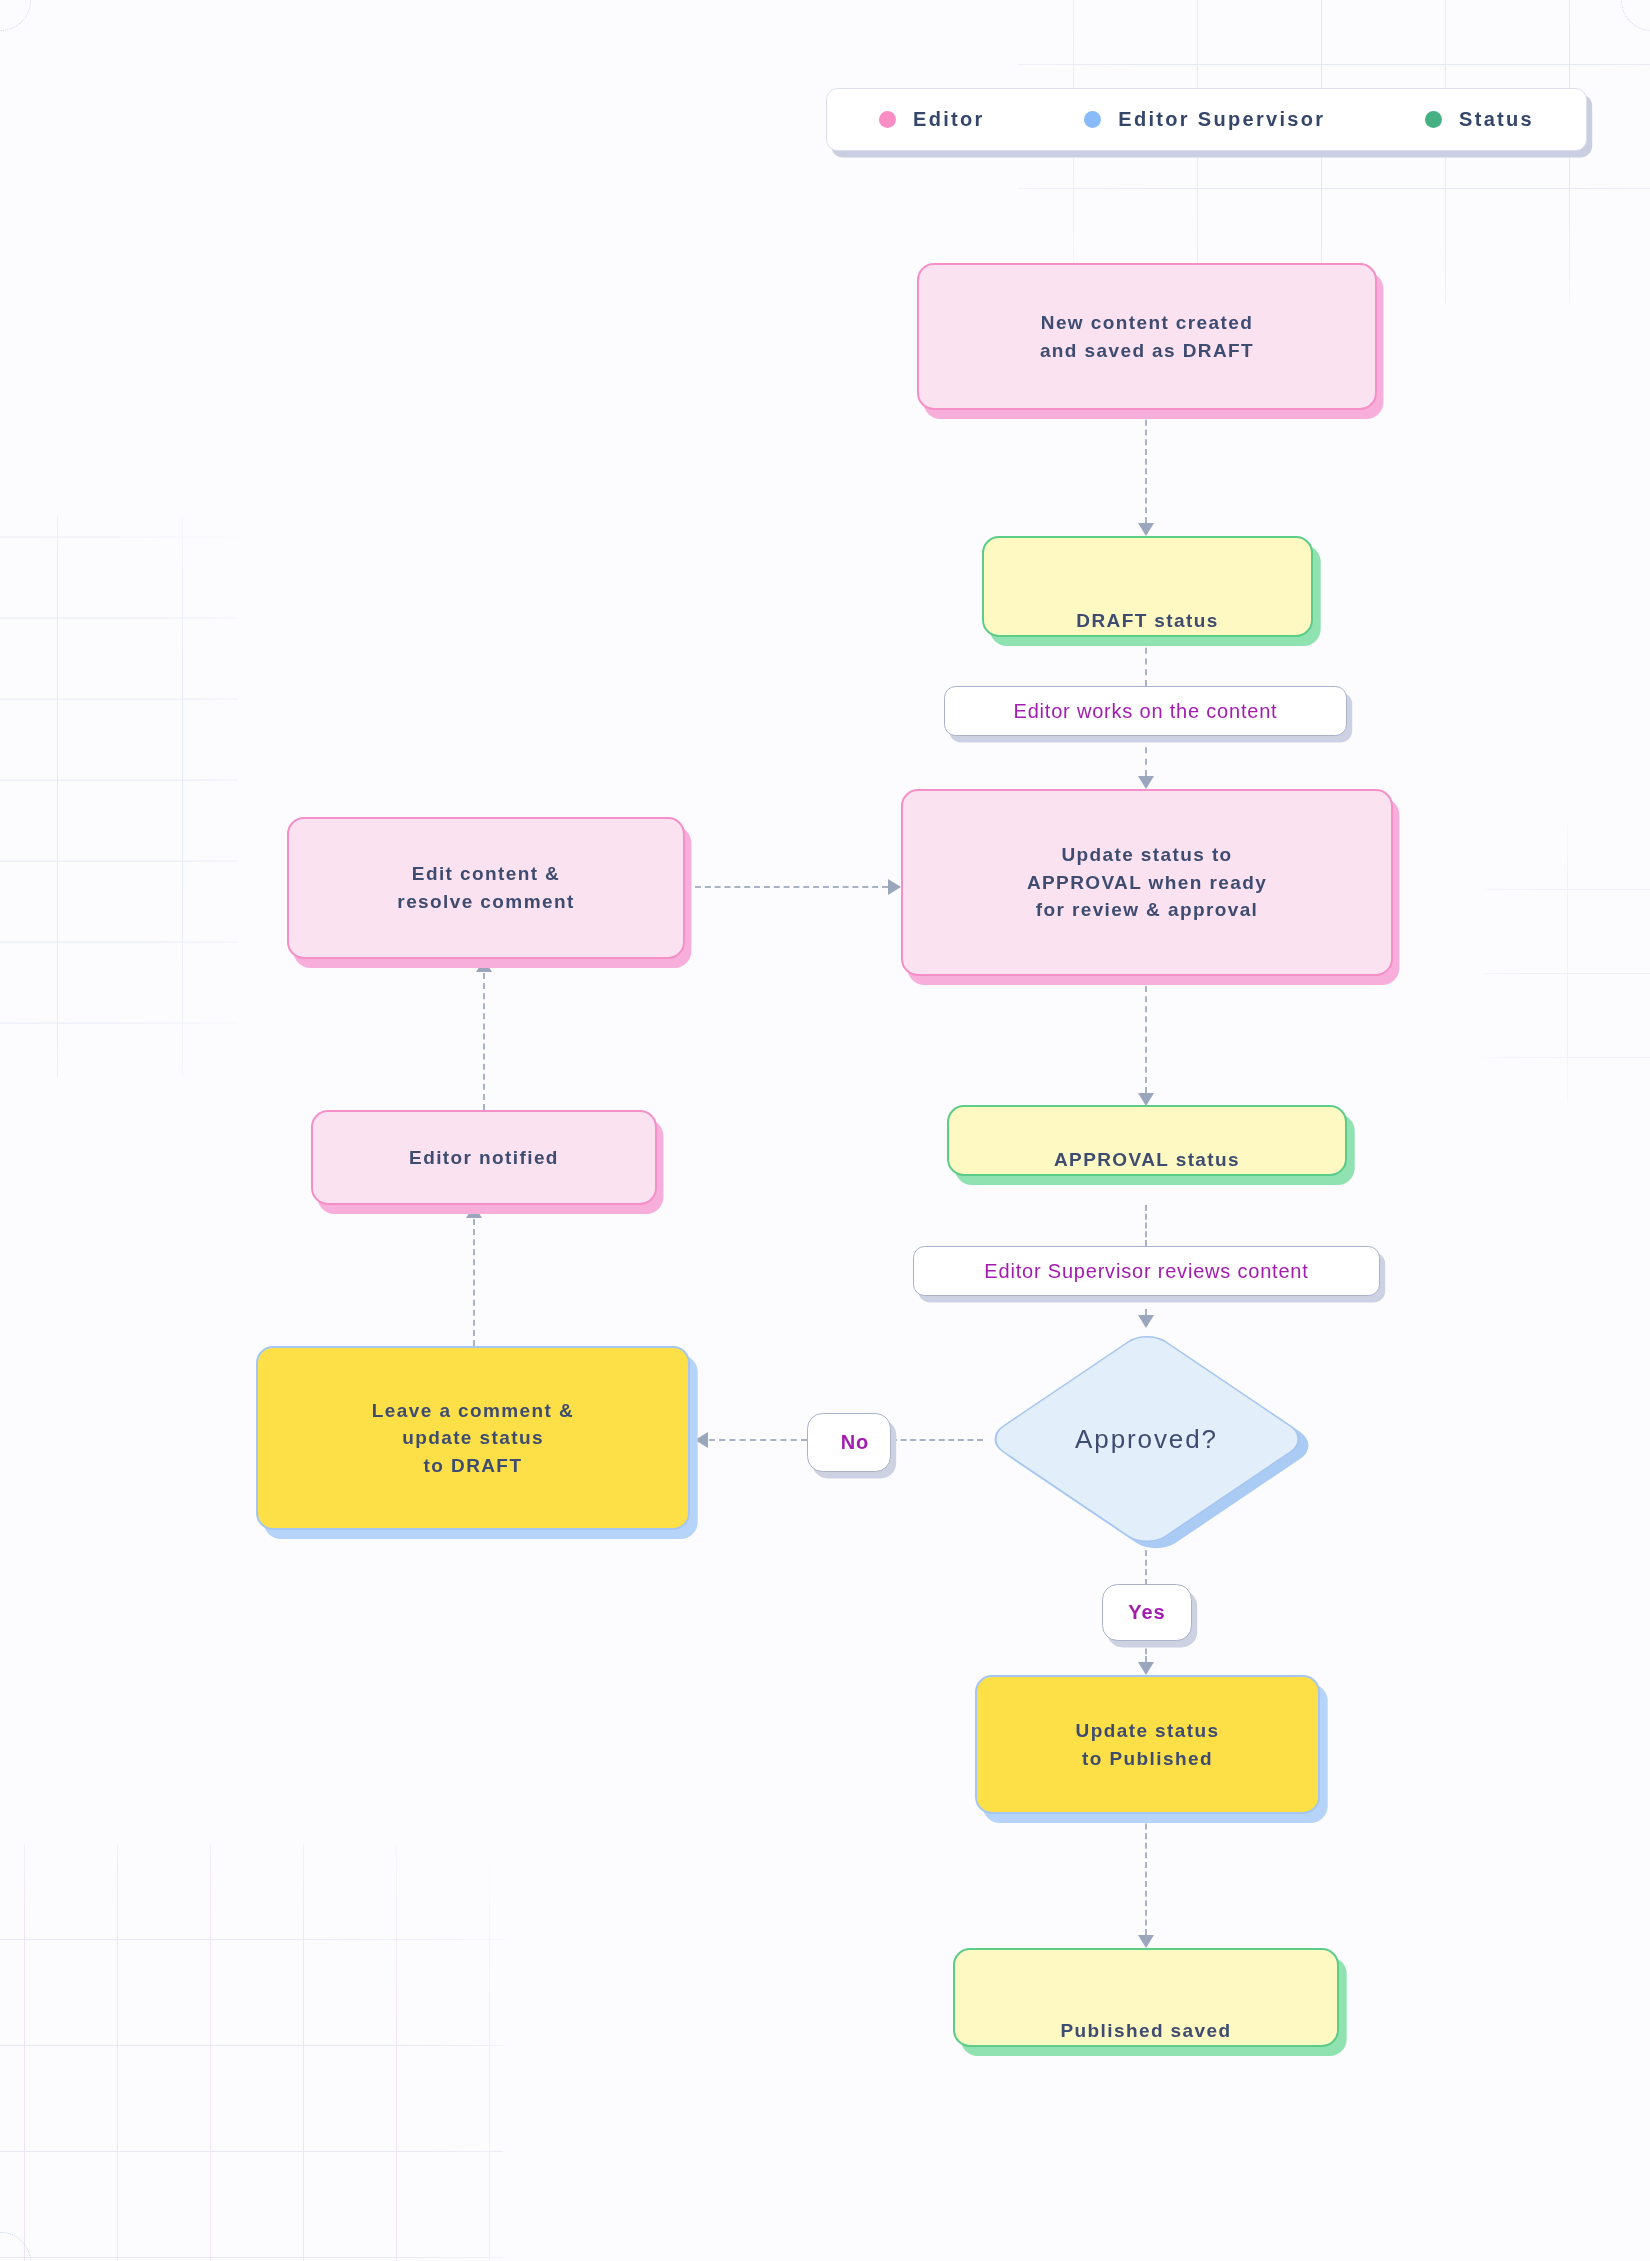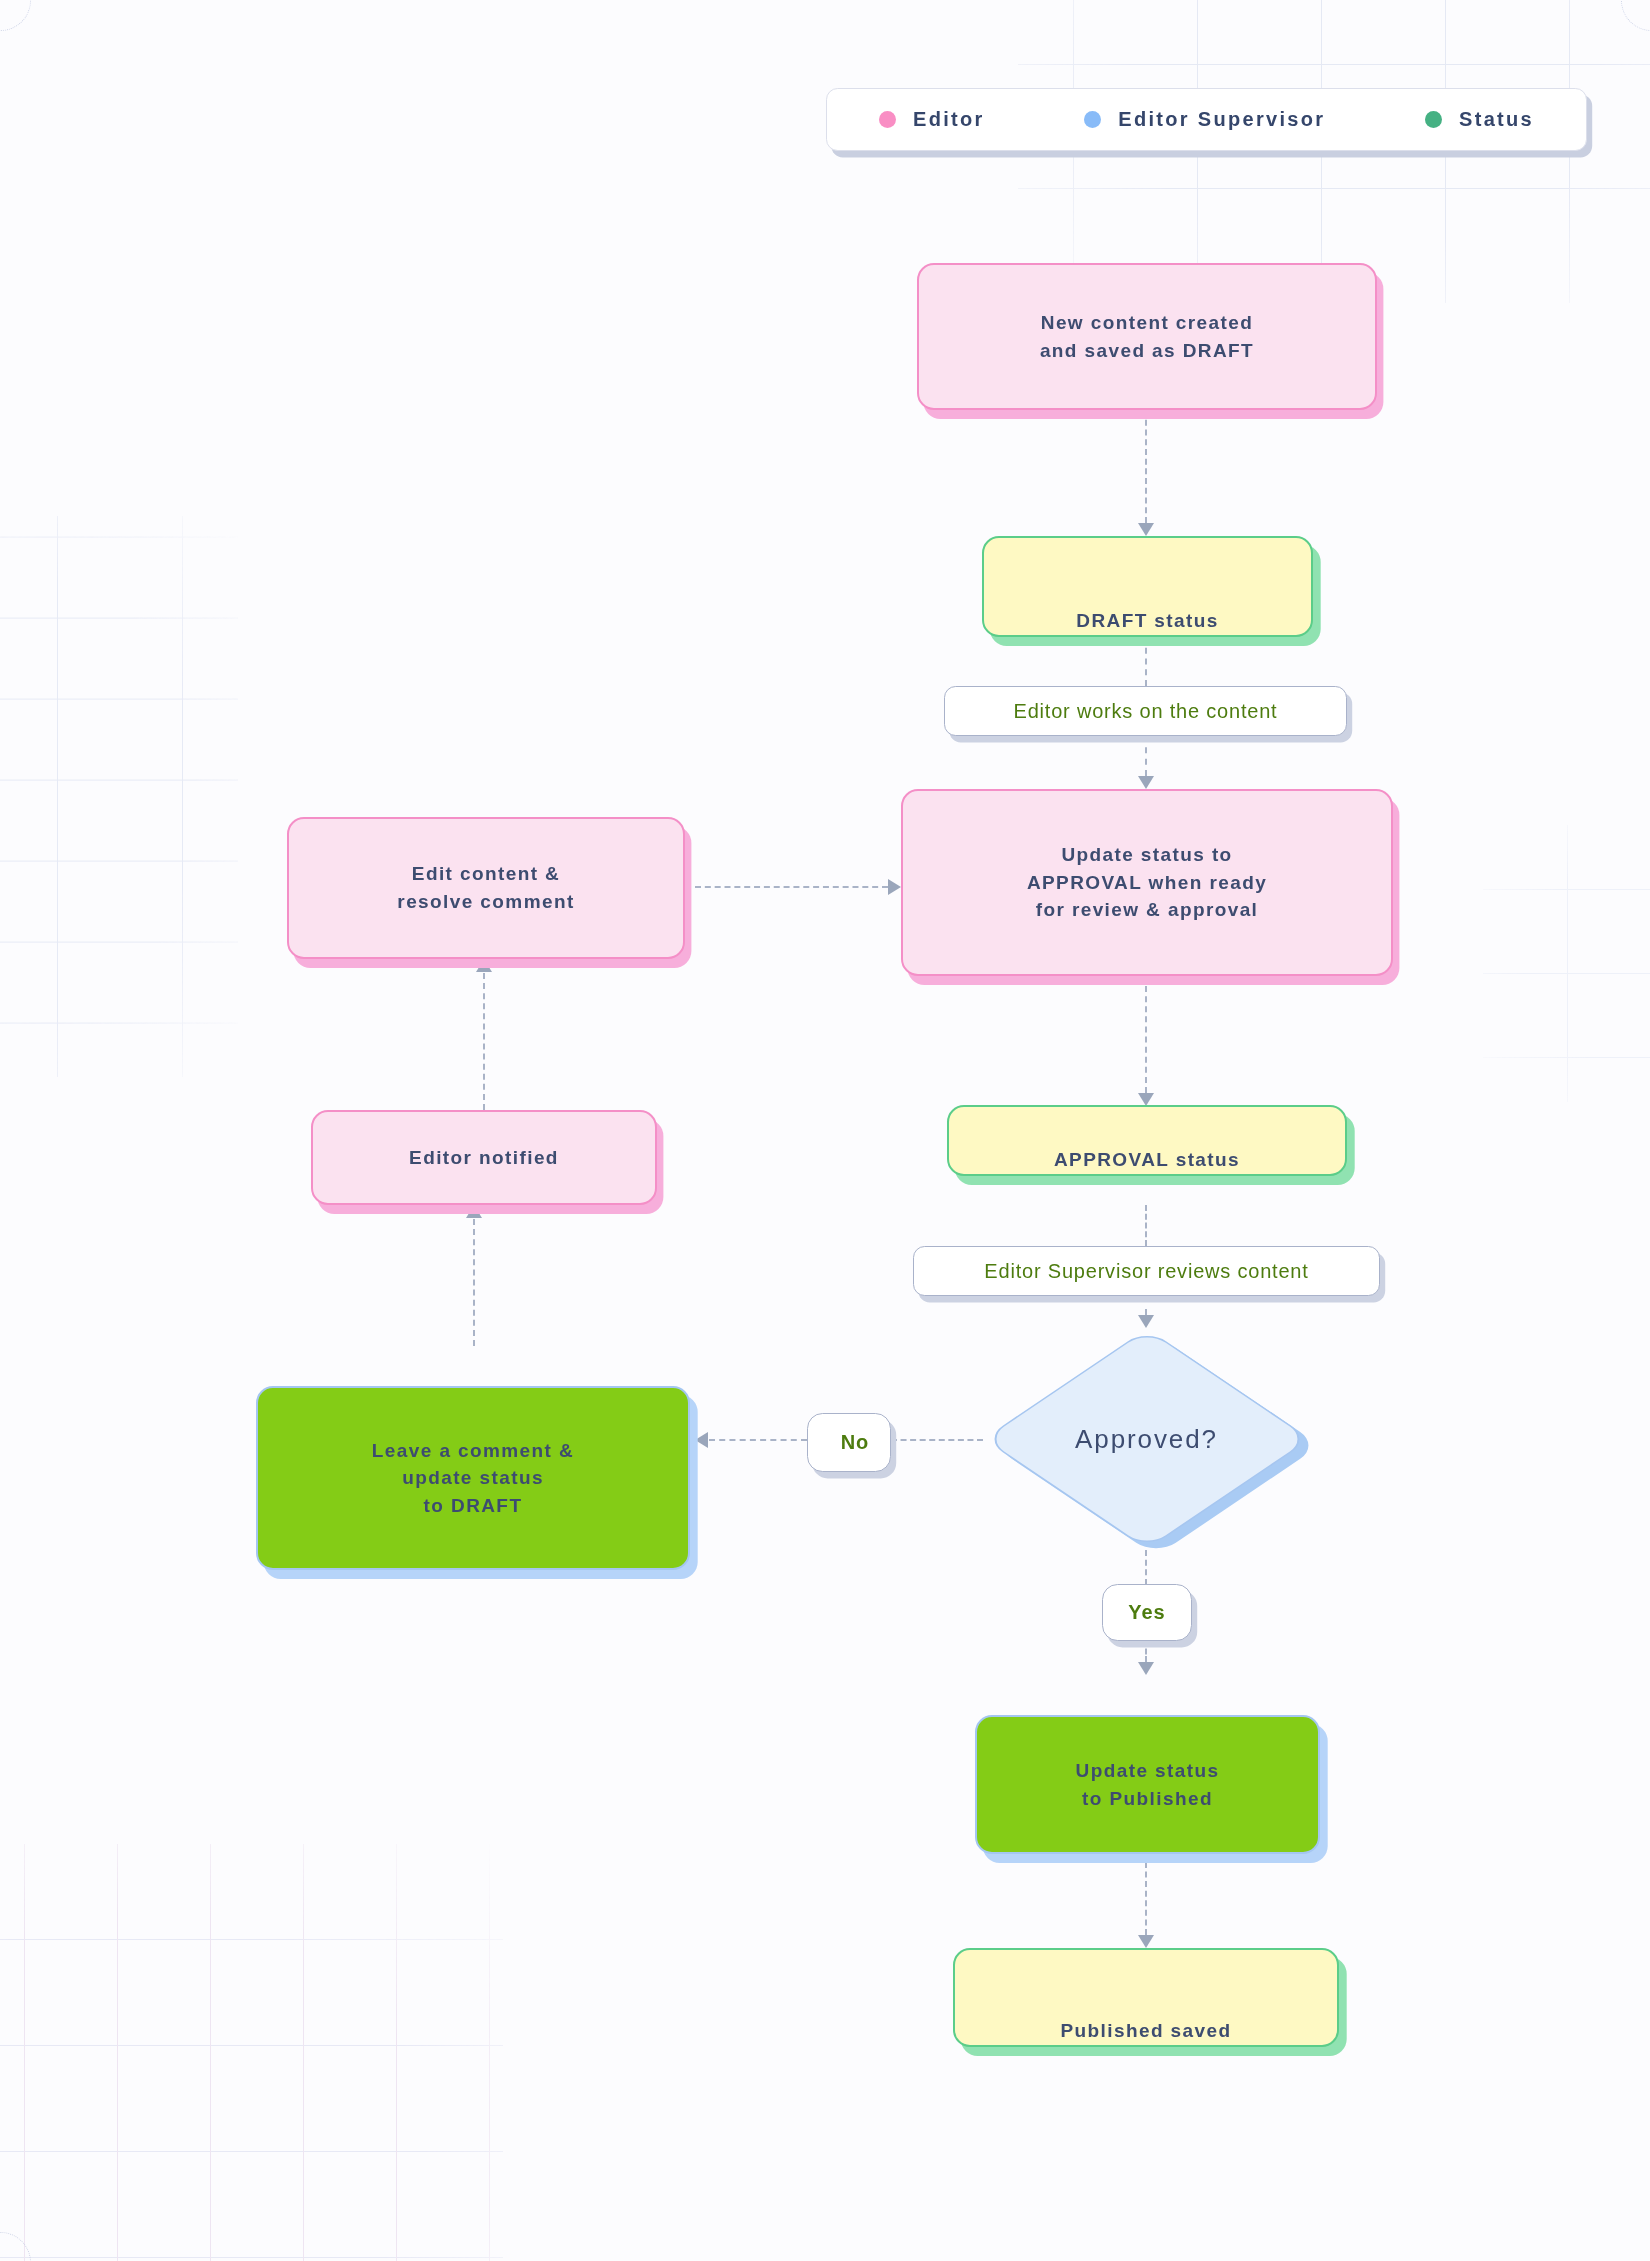--- a/index.html
+++ b/index.html
@@ -45,24 +45,24 @@
   .dot{width:17px;height:17px;border-radius:50%;}
   .dot-editor{background:#f98ec4;}
   .dot-supervisor{background:#88bbf8;}
   .dot-status{background:#45b183;}
   
   .node{position:absolute;box-sizing:border-box;display:flex;flex-direction:column;
         align-items:center;justify-content:center;text-align:center;
         letter-spacing:1.4px;line-height:1.45;font-weight:700;font-size:19px;}
   .pink {background:#fbe2f0;border:2.6px solid #f48fc7;border-radius:17px;box-shadow:6.4px 9px 0 #f7aedb;}
   .green{background:#fef9c3;border:2.6px solid #5bcd89;border-radius:17px;box-shadow:7.7px 9px 0 #90e2b1;justify-content:flex-end;}
-  .blue {background:#84cc16;border:2.6px solid #a4c6f1;border-radius:17px;box-shadow:7.7px 9px 0 #b6d4f9;margin-top:40px;}
+  .blue {background:#fde047;border:2.6px solid #a4c6f1;border-radius:17px;box-shadow:7.7px 9px 0 #b6d4f9;}
   .pill {position:absolute;box-sizing:border-box;display:flex;align-items:center;justify-content:center;
          background:#fff;border:1.9px solid #a9b2ca;border-radius:11.6px;box-shadow:5.2px 6.4px 0 #ccd2e2;
-         font-size:20px;font-weight:500;letter-spacing:0.8px;color:#4d7c0f;text-align:center;}
+         font-size:20px;font-weight:500;letter-spacing:0.8px;color:#a21caf;text-align:center;}
   .mini{border-radius:15.5px;font-weight:600;letter-spacing:1px;}
   
   .diamond-wrap{position:absolute;left:982px;top:1328px;width:329px;height:222px;}
   .diamond-shadow,.diamond-shape{position:absolute;left:50%;top:50%;width:232px;height:232px;border-radius:28px;}
   .diamond-shadow{background:#a9cbf4;transform:translate(calc(-50% + 9px),calc(-50% + 6.4px)) scale(1,.675) rotate(45deg);}
   .diamond-shape{background:#e3eefb;border:2.6px solid #a6c6f0;box-sizing:border-box;
                  transform:translate(-50%,-50%) scale(1,.675) rotate(45deg);}
   .diamond-label{position:absolute;inset:0;display:flex;align-items:center;justify-content:center;
                  font-size:26px;letter-spacing:1.9px;font-weight:500;}
   

